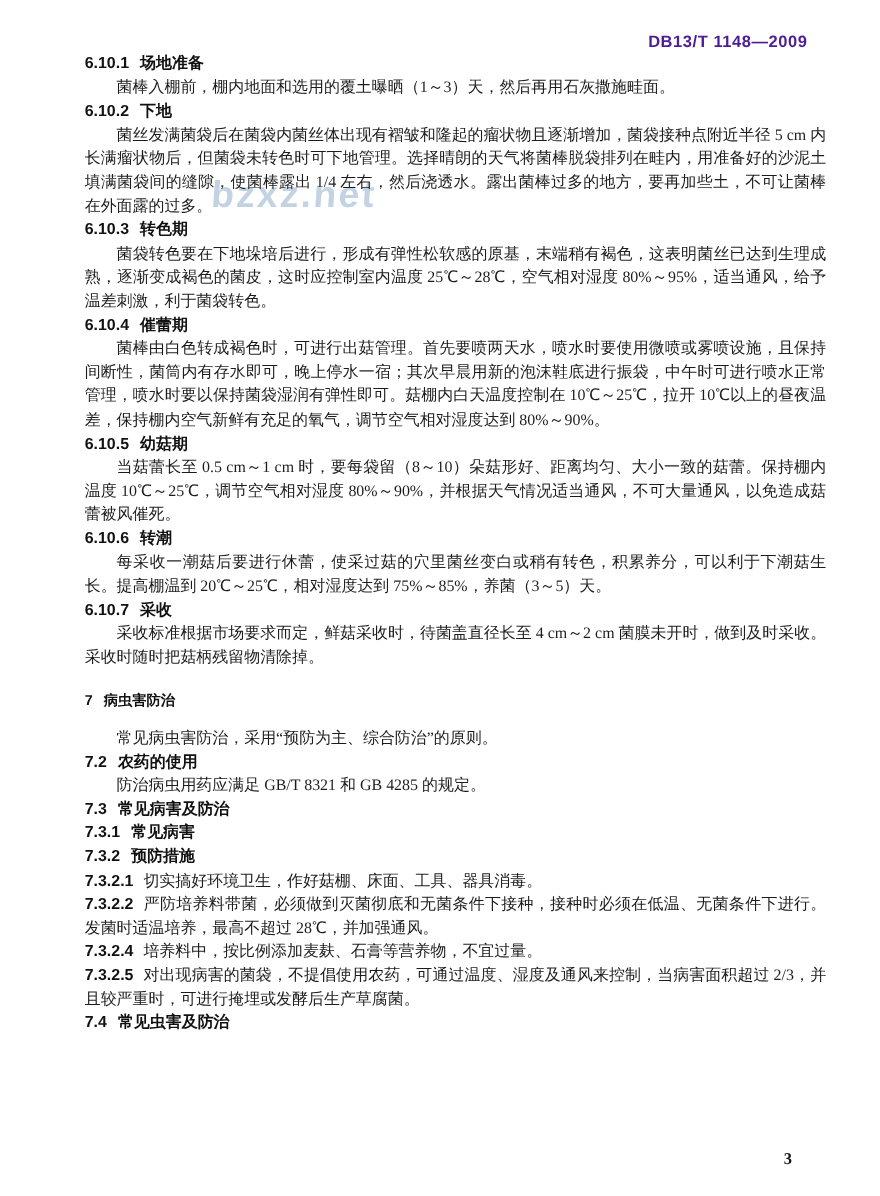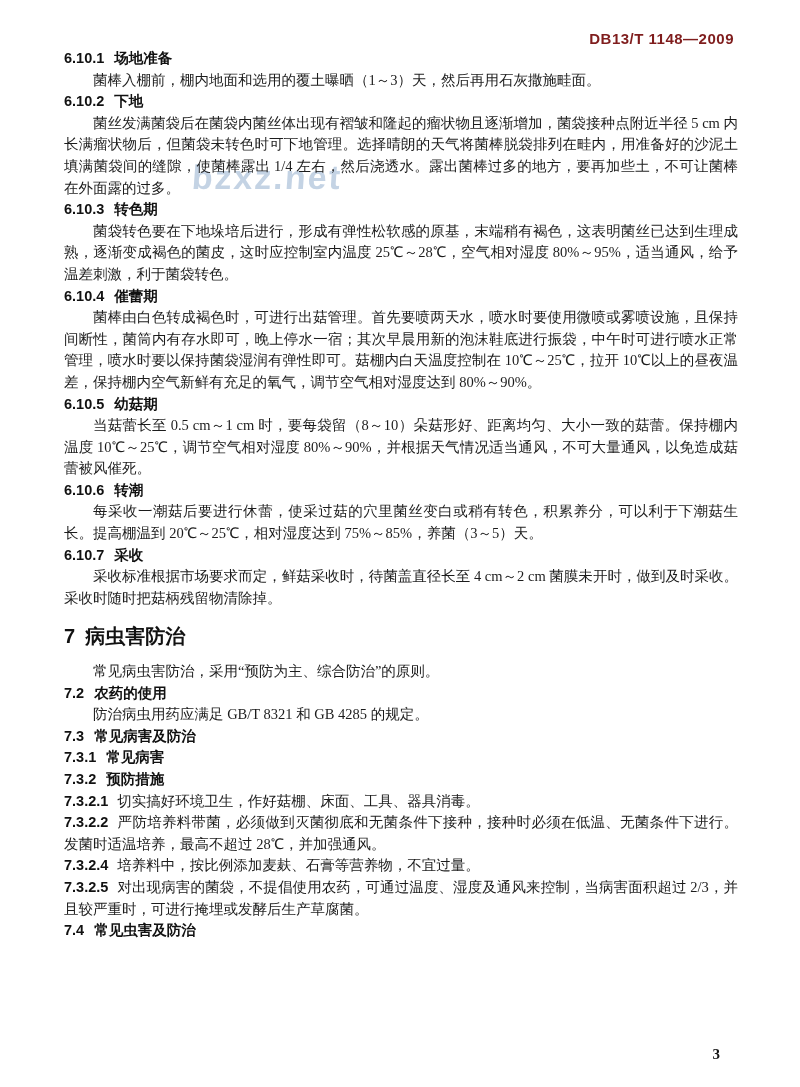--- a/index.html
+++ b/index.html
@@ -17,45 +17,45 @@
   }
 
   .doc-header {
     position: absolute;
     top: 30px;
     right: 66px;
     font-family: "Liberation Sans", sans-serif;
     font-weight: bold;
     font-size: 15px;
     letter-spacing: 0.5px;
-    color: #7f1d1d;
+    color: #4c1d95;
   }
 
   .content {
     position: absolute;
-    left: 64px;
+    left: 77px;
     top: 48px;
     width: 674px;
     font-size: 14.5px;
     line-height: 21.6px;
     text-align: justify;
     color: #1c1c1c;
   }
 
   .h {
     font-family: "Liberation Sans", sans-serif;
     font-weight: bold;
     color: #111111;
   }
   .h .num { margin-right: 10px; }
 
   .h.chapter {
     margin-top: 17px;
     margin-bottom: 13px;
-    font-size: 20px;
+    font-size: 13px;
   }
 
   p.para {
     text-indent: 2em;
   }
 
   p.clause .num {
     font-family: "Liberation Sans", sans-serif;
     font-weight: bold;
     margin-right: 9px;

